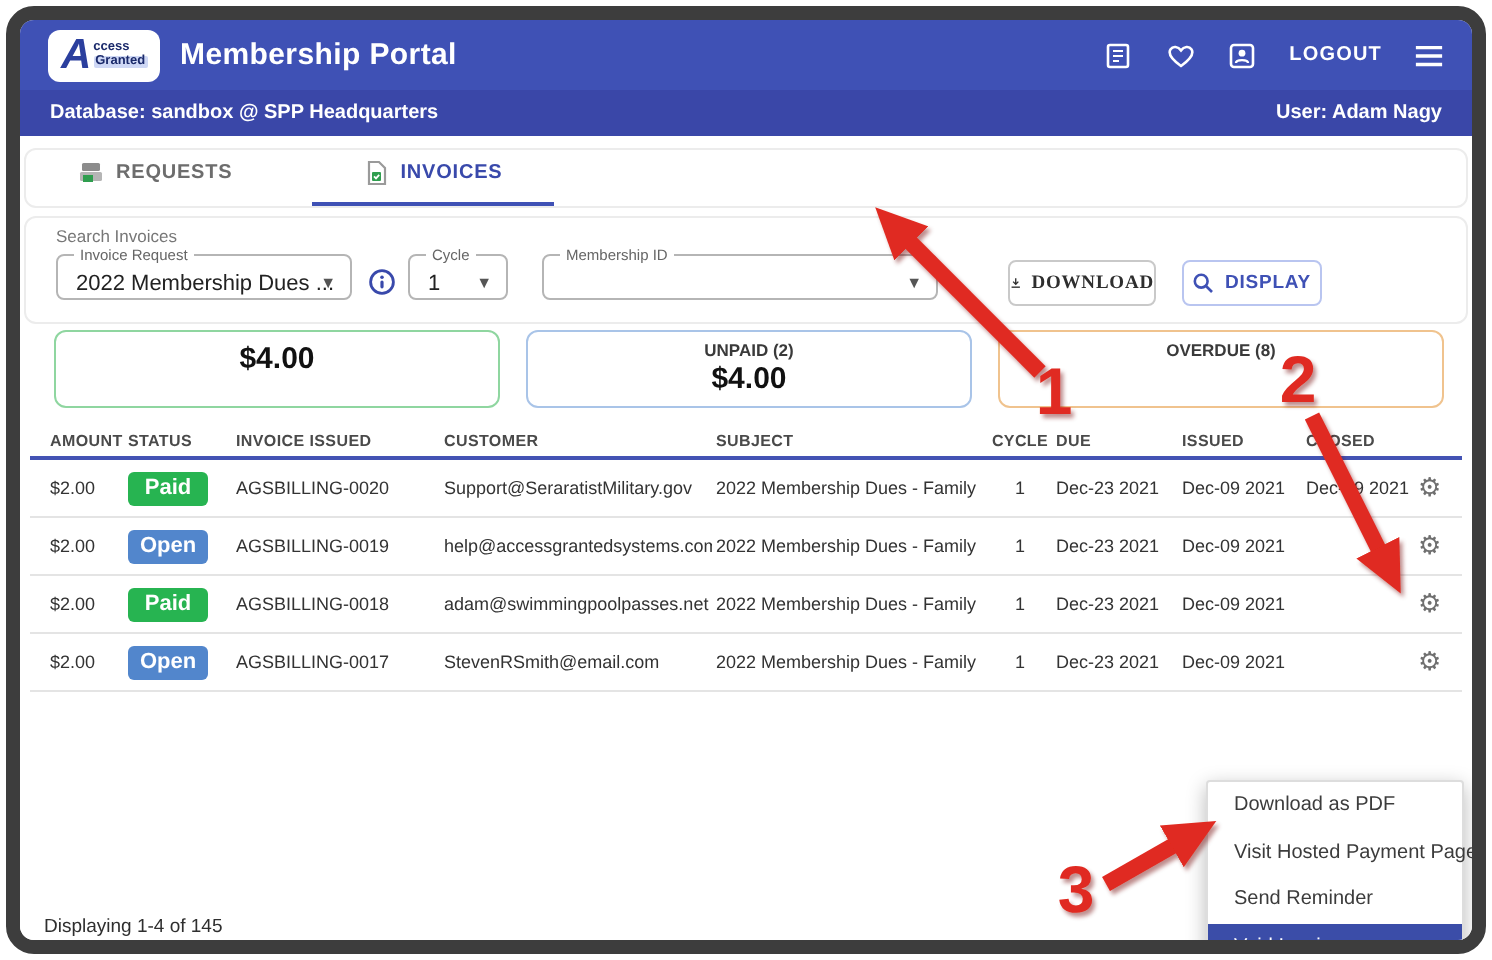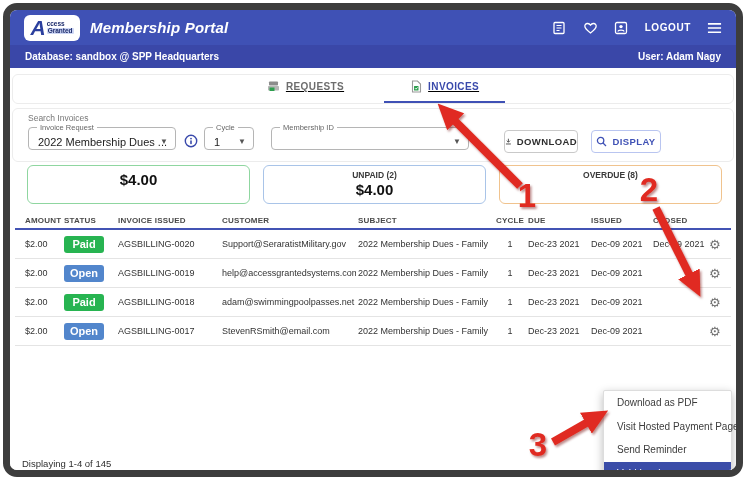--- a/index.html
+++ b/index.html
@@ -10,33 +10,33 @@
            border:7px solid #3d3d3d; border-radius:14px; overflow:hidden; background:#fff; }
 
   
   .app-header { height:35px; background:#3f51b5; display:flex; align-items:center; padding:0 14px; }
   .logo { width:56px; height:26px; background:#fff; border-radius:6px; display:flex; align-items:center;
           justify-content:center; margin-right:10px; gap:1px; }
   .logo .big-a { font-size:21px; font-weight:bold; font-style:italic; color:#2b3f9e; line-height:1; }
   .logo .logo-txt { display:flex; flex-direction:column; line-height:1; }
   .logo .logo-txt span { font-size:6.5px; font-weight:bold; color:#1b2a6b; }
   .logo .logo-txt .granted { background:#cfd8f5; border-radius:1px; padding:0 1px; }
-  .app-title { color:#fff; font-size:15px; font-weight:bold; letter-spacing:0.2px;font-style:italic; }
+  .app-title { color:#fff; font-size:15px; font-weight:bold; letter-spacing:0.2px; }
   .header-right { margin-left:auto; display:flex; align-items:center; gap:16px; }
   .hicon { width:15px; height:15px; display:flex; align-items:center; justify-content:center; cursor:pointer; }
   .logout { color:#fff; font-size:10px; font-weight:bold; letter-spacing:0.6px; cursor:pointer; }
 
   .sub-header { height:23px; background:#3a47a8; display:flex; align-items:center; justify-content:space-between;
                 padding:0 15px; color:#fff; font-size:10px; font-weight:bold; }
 
   .content { position:relative; width:100%; height:402px; background:#fff; }
 
   
   .tabs-card { position:absolute; left:2px; top:6px; width:722px; height:30px; border:1px solid #ececec;
-               border-radius:6px; display:flex; align-items:flex-end; justify-content:center; gap:14px;text-decoration:underline; }
+               border-radius:6px; display:flex; align-items:flex-end; gap:14px; }
   .tab { display:flex; align-items:center; gap:6px; padding:0 26px 8px 26px; font-size:10px; font-weight:bold;
          letter-spacing:0.4px; color:#6d6d6d; cursor:pointer; border-bottom:2px solid transparent; }
   .tab.active { color:#3949ab; border-bottom:2px solid #3f51b5; }
 
   
   .filter-card { position:absolute; left:2px; top:40px; width:722px; height:54px; border:1px solid #ececec;
                  border-radius:6px; }
   .filter-label { position:absolute; left:15px; top:4px; font-size:8.5px; color:#777; }
   .sel { position:absolute; top:18px; height:23px; border:1px solid #b5b5b5; border-radius:4px; background:#fff;
          cursor:pointer; }
@@ -44,21 +44,21 @@
   .sel .fval { position:absolute; left:9px; top:8px; font-size:11px; font-weight:400; color:#222; white-space:nowrap; }
   .sel .arrow { position:absolute; right:7px; top:9px; font-size:8px; color:#555; }
   .sel-invoice { left:15px; width:148px; }
   .sel-cycle { left:191px; width:50px; }
   .sel-membership { left:258px; width:198px; }
   .info-icon { position:absolute; left:171px; top:25px; width:14px; height:14px; cursor:pointer; }
 
   .btn { position:absolute; top:21px; height:23px; border-radius:4px; background:#fff; display:flex;
          align-items:center; justify-content:center; gap:5px; font-size:9.5px; font-weight:bold;
          letter-spacing:0.4px; cursor:pointer; }
-  .btn-download { left:491px; width:74px; border:1px solid #c9c9c9; color:#2e2e2e; }
+  .btn-download { left:491px; width:74px; border:1px solid #c9c9c9; color:#2e2e2e;font-family:Liberation Serif, serif; }
   .btn-display  { left:578px; width:70px; border:1px solid #b9c5f0; color:#3f51b5; }
 
   
   .summary { position:absolute; left:17px; top:97px; width:695px; display:flex; gap:13px; }
   .scard { flex:1; height:39px; border-radius:6px; background:#fff; text-align:center; padding-top:4px; }
   .scard .slabel { font-size:8.5px; font-weight:bold; color:#3a3a3a; }
   .scard .sval { font-size:15px; font-weight:600; color:#111; margin-top:1px; }
   .c-green { border:1px solid #8fd6a0; }
   .c-blue { border:1px solid #a9c4e8; }
   .c-orange { border:1px solid #f0c38e; }

